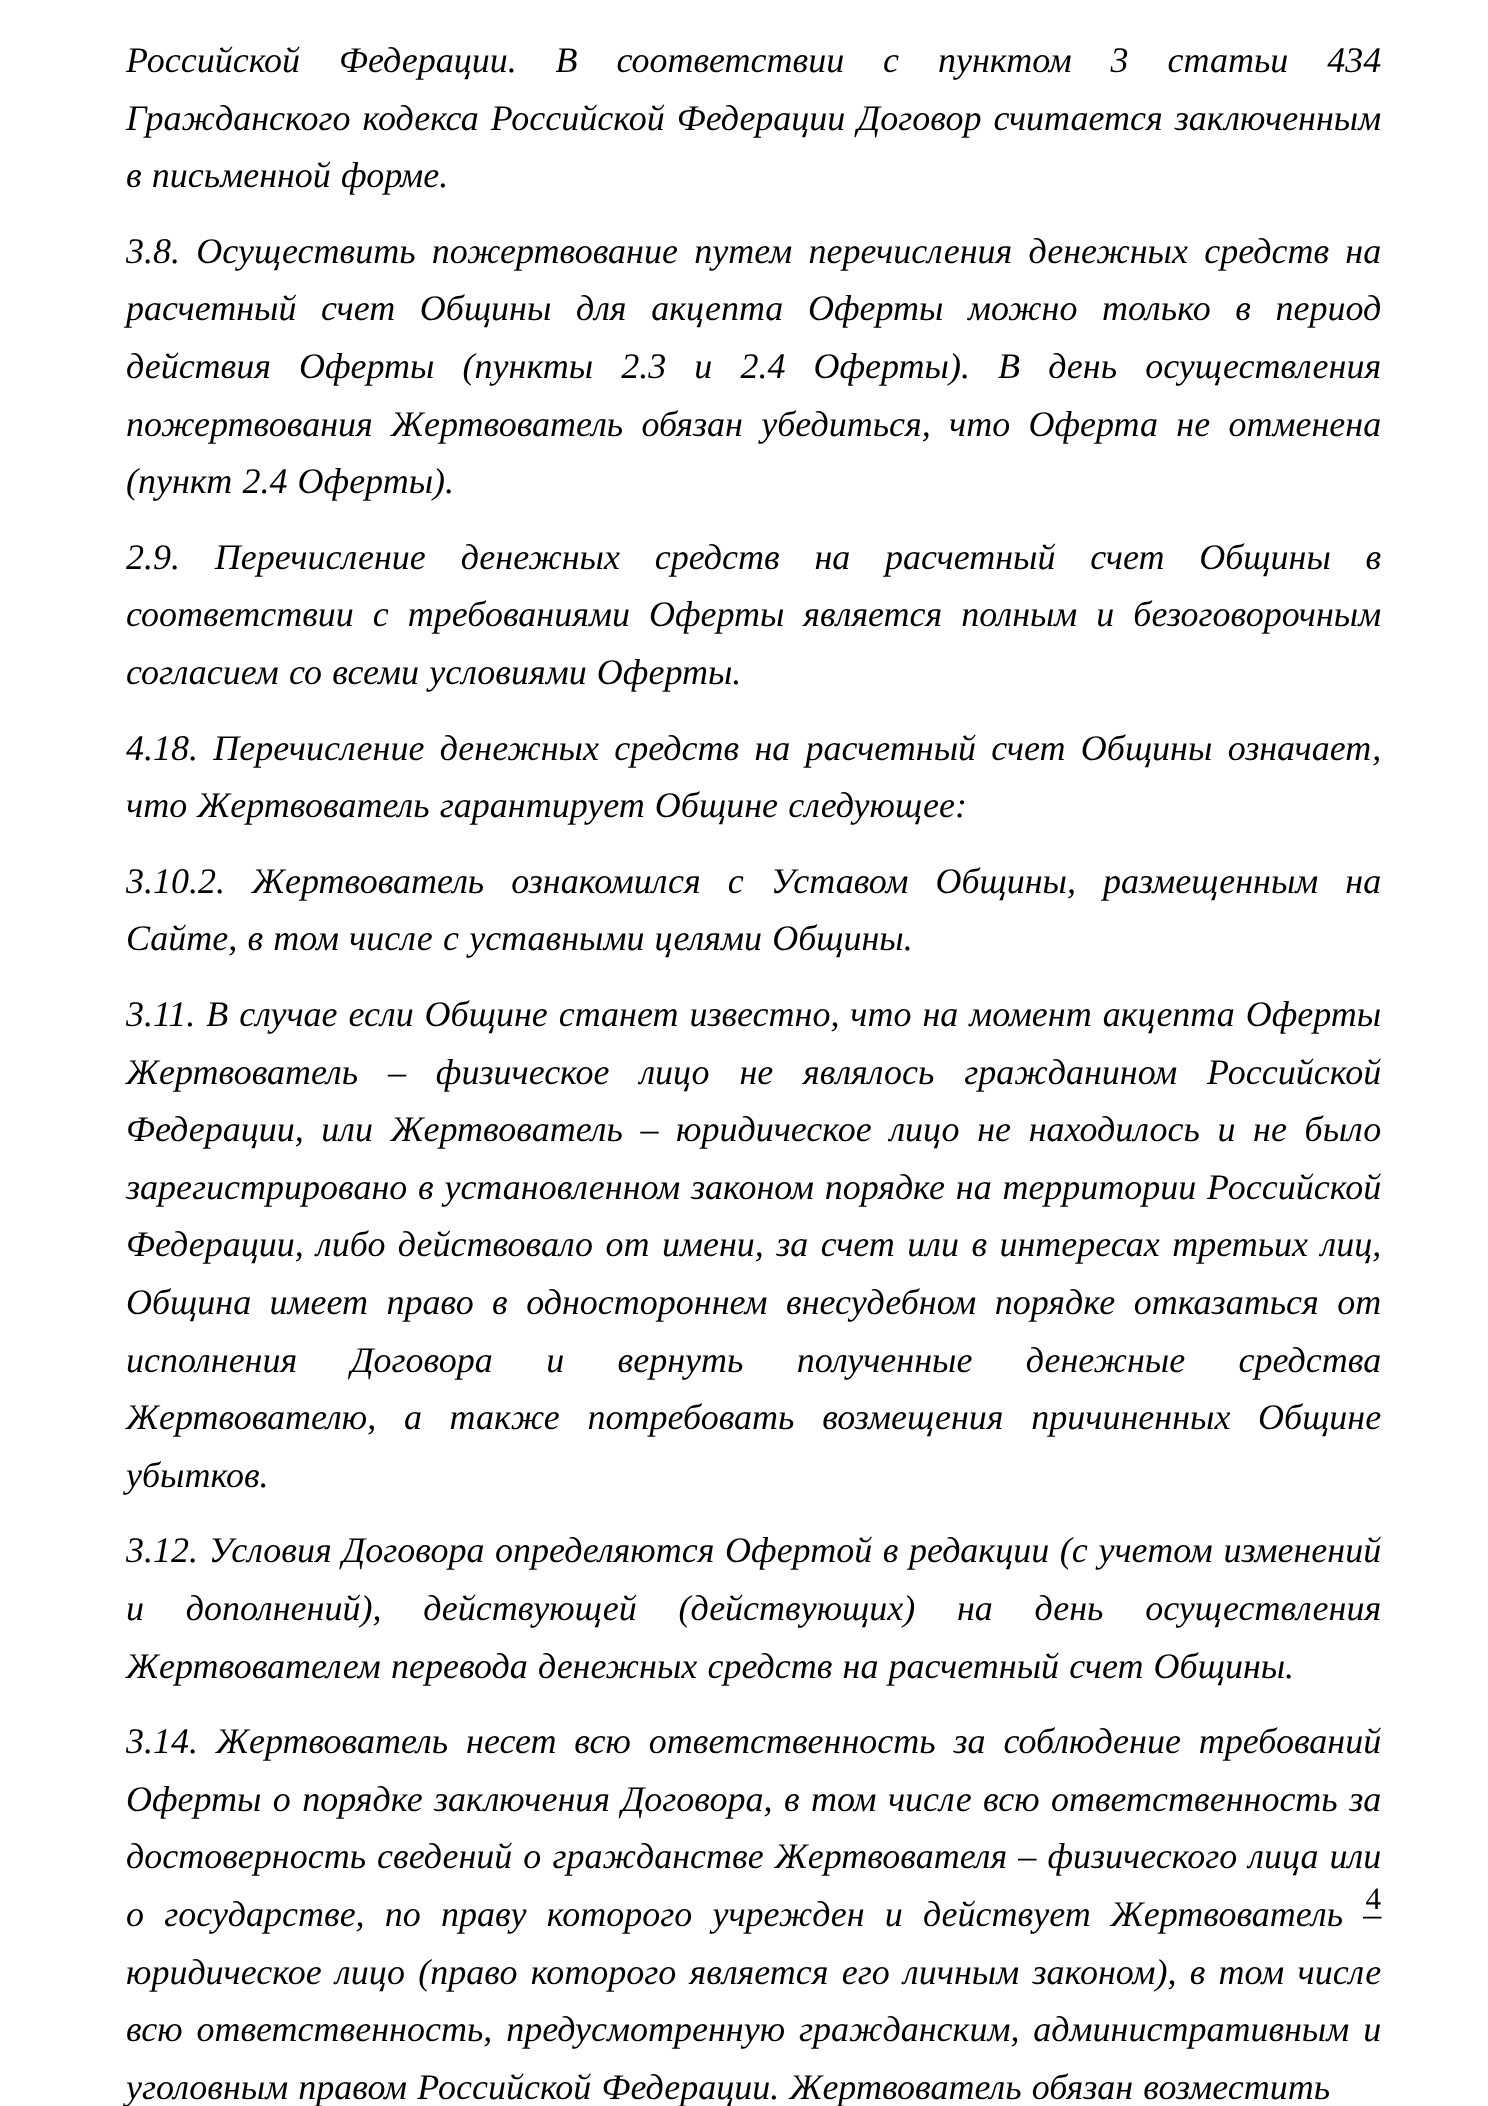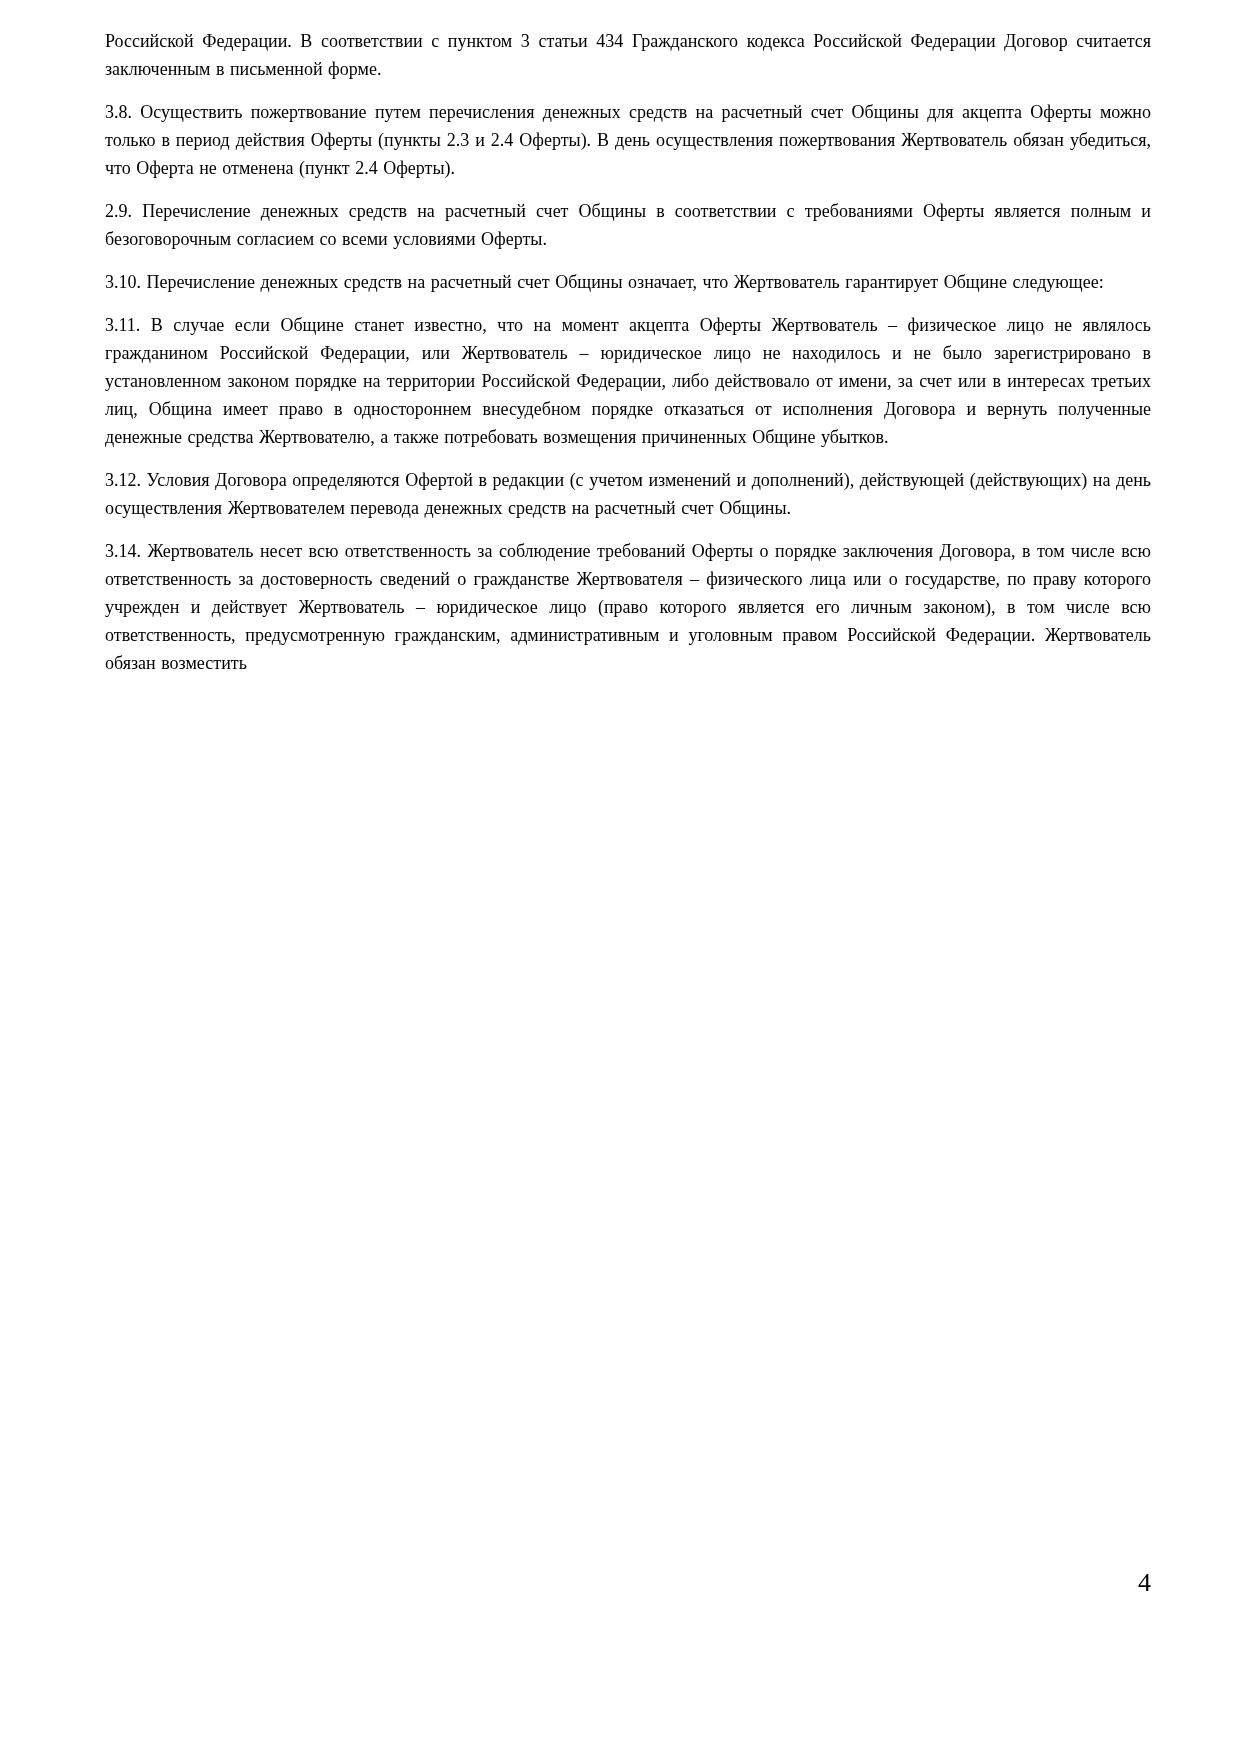--- a/index.html
+++ b/index.html
@@ -13,26 +13,27 @@
     height: 1755px;
     box-sizing: border-box;
     background: #ffffff;
     padding: 27px 89px 0 105px;
     font-family: "Liberation Serif", "DejaVu Serif", serif;
     color: #000000;
     overflow: hidden;
   }
   .doc-paragraph {
     margin: 0 0 15px 0;
-    font-size: 18px;
-    line-height: 28px;
+    font-size: 30px;
+    line-height: 48px;
     text-align: justify;
     text-justify: inter-word;
     word-spacing: 1px;
     hyphens: none;
+    font-style: italic;
   }
   .page-number {
     position: absolute;
     top: 1570px;
     right: 89px;
     font-size: 26px;
     line-height: 1;
     text-align: right;
   }
 </style>
@@ -40,23 +41,24 @@
 <body>
 
 <div class="page">
 
   <p class="doc-paragraph">Российской Федерации. В соответствии с пунктом 3 статьи 434 Гражданского кодекса Российской Федерации Договор считается заключенным в письменной форме.</p>
 
   <p class="doc-paragraph">3.8. Осуществить пожертвование путем перечисления денежных средств на расчетный счет Общины для акцепта Оферты можно только в период действия Оферты (пункты 2.3 и 2.4 Оферты). В день осуществления пожертвования Жертвователь обязан убедиться, что Оферта не отменена (пункт 2.4 Оферты).</p>
 
   <p class="doc-paragraph">2.9. Перечисление денежных средств на расчетный счет Общины в соответствии с требованиями Оферты является полным и безоговорочным согласием со всеми условиями Оферты.</p>
 
-  <p class="doc-paragraph">3.10. Перечисление денежных средств на расчетный счет Общины означает, что Жертвователь гарантирует Общине следующее:</p>
+  <p class="doc-paragraph">4.18. Перечисление денежных средств на расчетный счет Общины означает, что Жертвователь гарантирует Общине следующее:</p>
 
 
+  <p class="doc-paragraph">3.10.2. Жертвователь ознакомился с Уставом Общины, размещенным на Сайте, в том числе с уставными целями Общины.</p>
 
   <p class="doc-paragraph">3.11. В случае если Общине станет известно, что на момент акцепта Оферты Жертвователь – физическое лицо не являлось гражданином Российской Федерации, или Жертвователь – юридическое лицо не находилось и не было зарегистрировано в установленном законом порядке на территории Российской Федерации, либо действовало от имени, за счет или в интересах третьих лиц, Община имеет право в одностороннем внесудебном порядке отказаться от исполнения Договора и вернуть полученные денежные средства Жертвователю, а также потребовать возмещения причиненных Общине убытков.</p>
 
   <p class="doc-paragraph">3.12. Условия Договора определяются Офертой в редакции (с учетом изменений и дополнений), действующей (действующих) на день осуществления Жертвователем перевода денежных средств на расчетный счет Общины.</p>
 
 
   <p class="doc-paragraph">3.14. Жертвователь несет всю ответственность за соблюдение требований Оферты о порядке заключения Договора, в том числе всю ответственность за достоверность сведений о гражданстве Жертвователя – физического лица или о государстве, по праву которого учрежден и действует Жертвователь – юридическое лицо (право которого является его личным законом), в том числе всю ответственность, предусмотренную гражданским, административным и уголовным правом Российской Федерации. Жертвователь обязан возместить</p>
 
   <div class="page-number">4</div>
 

